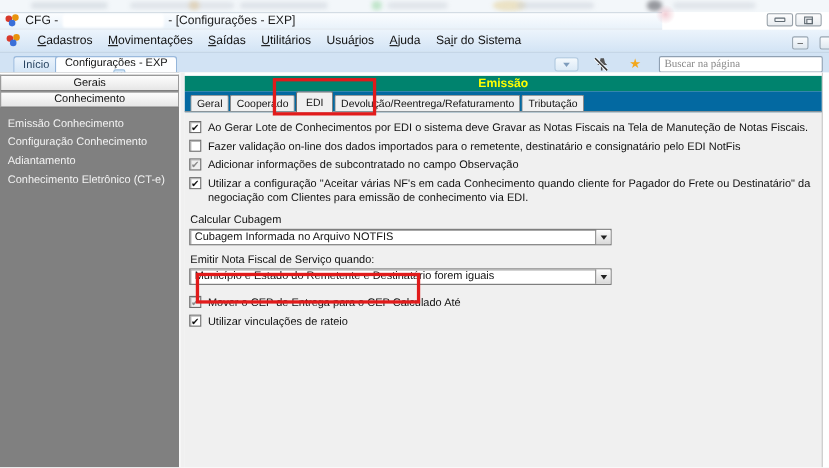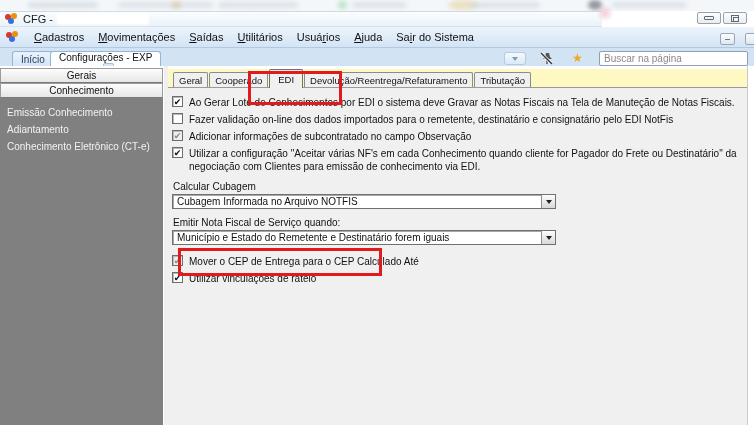--- a/index.html
+++ b/index.html
@@ -47,38 +47,38 @@
     display:flex; align-items:center; padding:0 8px; background:linear-gradient(#eaf3fc,#d4e5f6); }
   .ttab.active { background:#fdfeff; color:#111;flex-direction:column; }
   .tab-close { width:11px; height:11px; margin-left:6px; background:#d9eafa; border:1px solid #9dbfde;
     border-radius:2px; font-size:8px; line-height:9px; color:#4a7cab; text-align:center; }
   .toolbtn { position:absolute; top:52px; height:13px; display:flex; align-items:center; justify-content:center; }
   .chev-btn { left:504px; width:22px; background:linear-gradient(#f4f9fd,#dcEAF6); border:1px solid #b4cbe0; border-radius:3px; }
   .chev-tri { width:0; height:0; border-left:3px solid transparent; border-right:3px solid transparent; border-top:4px solid #7d9cbc; }
   .pin-wrap { left:538px; width:16px; }
   .star-btn { left:570px; width:15px; font-size:12px; line-height:13px; color:var(--star,#F2A71B); }
   .search-input { position:absolute; left:599px; top:51px; width:149px; height:15px; font-size:10px;
-    font-family:Liberation Sans, sans-serif; border:1px solid #8fa0b2; border-radius:2px; padding:0 4px; color:#333; background:#fff; }
+    font-family:Liberation Serif, serif; border:1px solid #8fa0b2; border-radius:2px; padding:0 4px; color:#333; background:#fff; }
   .search-input::placeholder { color:#8a8a8a; }
 
   
   .workspace { position:absolute; left:0; top:66px; width:754px; height:359px; background:#fff; }
   .sidebar { position:absolute; left:0; top:0; width:163px; height:359px; background:var(--sidebar-gray,#808080);
     border-top:2px solid #fff; }
   .side-btn { height:15px; background:linear-gradient(#fdfdfd,#e6e6e6); border:1px solid #9b9b9b;
     border-bottom-color:#7a7a7a; font-size:10px; color:#111; display:flex; align-items:center; justify-content:center; }
   .side-items { padding:6px 0 0 7px; }
   .side-item { font-size:10px; color:#f2f2f2; line-height:17px; white-space:nowrap; }
   .divider { position:absolute; left:163px; top:0; width:5px; height:359px; background:#f0f0f0; border-left:1px solid #fff; }
 
   .mainpanel { position:absolute; left:168px; top:0; width:580px; height:359px; background:#f0f0f0; border-right:1px solid #c8c8c8; }
   .panel-top-gap { height:3px; background:#fff; }
   .teal-header { height:14px; background:var(--header-teal,#00836E); color:var(--header-text,#FFFF00);
     font-size:11px; font-weight:bold; text-align:center; line-height:14px; }
-  .tabstrip { height:19px; position:relative; border-bottom:1px solid #9a9a9a; display:flex; align-items:flex-end; padding-left:5px; background:#fef9c3;text-align:center; }
+  .tabstrip { height:19px; position:relative; border-bottom:1px solid #9a9a9a; display:flex; align-items:flex-end; padding-left:5px; background:#0369a1;text-align:center; }
   .ptab { font-size:9.5px; color:#111; height:15px; line-height:15px; padding:0 5px;
     border:1px solid #8b8b8b; border-bottom:none; border-radius:2px 2px 0 0; background:#f0f0f0; margin-right:1px; white-space:nowrap; }
   .ptab.active { height:19px; line-height:19px; padding:0 8px; position:relative; top:1px; border-color:#6f6f6f; z-index:2; }
 
   .content { padding:8px 0 0 4px; font-size:10px; color:#111; }
   .cb-row { display:flex; align-items:flex-start; margin-bottom:4px; }
   .cb-box { flex:0 0 auto; width:11px; height:11px; background:#fff; border:1px solid #6d6d6d;
     box-shadow:inset 1px 1px 0 #b9b9b9; margin:0 6px 0 0; position:relative; font-size:9px; line-height:10px; text-align:center; color:#111; }
   .cb-box[data-state^="checked"]::after { content:"✔"; position:absolute; left:0; top:0; width:100%; }
   .cb-box[data-state="checked-disabled"] { background:#efefef; color:#8b8b8b; }
@@ -118,20 +118,21 @@
   </div>
 
   <div class="titlebar">
     <span class="app-icon">
         <i class="c1"></i>
         <i class="c2"></i>
         <i class="c3"></i>
       </span>
     <span>CFG -</span>
     <span class="redacted"></span>
+    <span>- [Configurações - EXP]</span>
   </div>
   <div class="pink-smudge"></div>
   <div class="winbtn" style="left:697px;">
       <span class="g-min"></span>
     </div>
   <div class="winbtn" style="left:723px;">
       <span class="g-max"></span>
     </div>
 
   <div class="menubar">
@@ -180,28 +181,30 @@
 
     <div class="sidebar">
       <div class="side-btn">
           <span>Gerais</span>
         </div>
       <div class="side-btn">
           <span>Conhecimento</span>
         </div>
       <div class="side-items">
         <div class="side-item">Emissão Conhecimento</div>
+        <div class="side-item">Configuração Conhecimento</div>
         <div class="side-item">Adiantamento</div>
         <div class="side-item">Conhecimento Eletrônico (CT-e)</div>
       </div>
     </div>
     <div class="divider"></div>
 
     <div class="mainpanel">
       <div class="panel-top-gap"></div>
+      <div class="teal-header">Emissão</div>
 
       <div class="tabstrip">
         <span class="ptab">Geral</span>
         <span class="ptab">Cooperado</span>
         <span class="ptab active">EDI</span>
         <span class="ptab">Devolução/Reentrega/Refaturamento</span>
         <span class="ptab">Tributação</span>
       </div>
 
       <div class="content">

